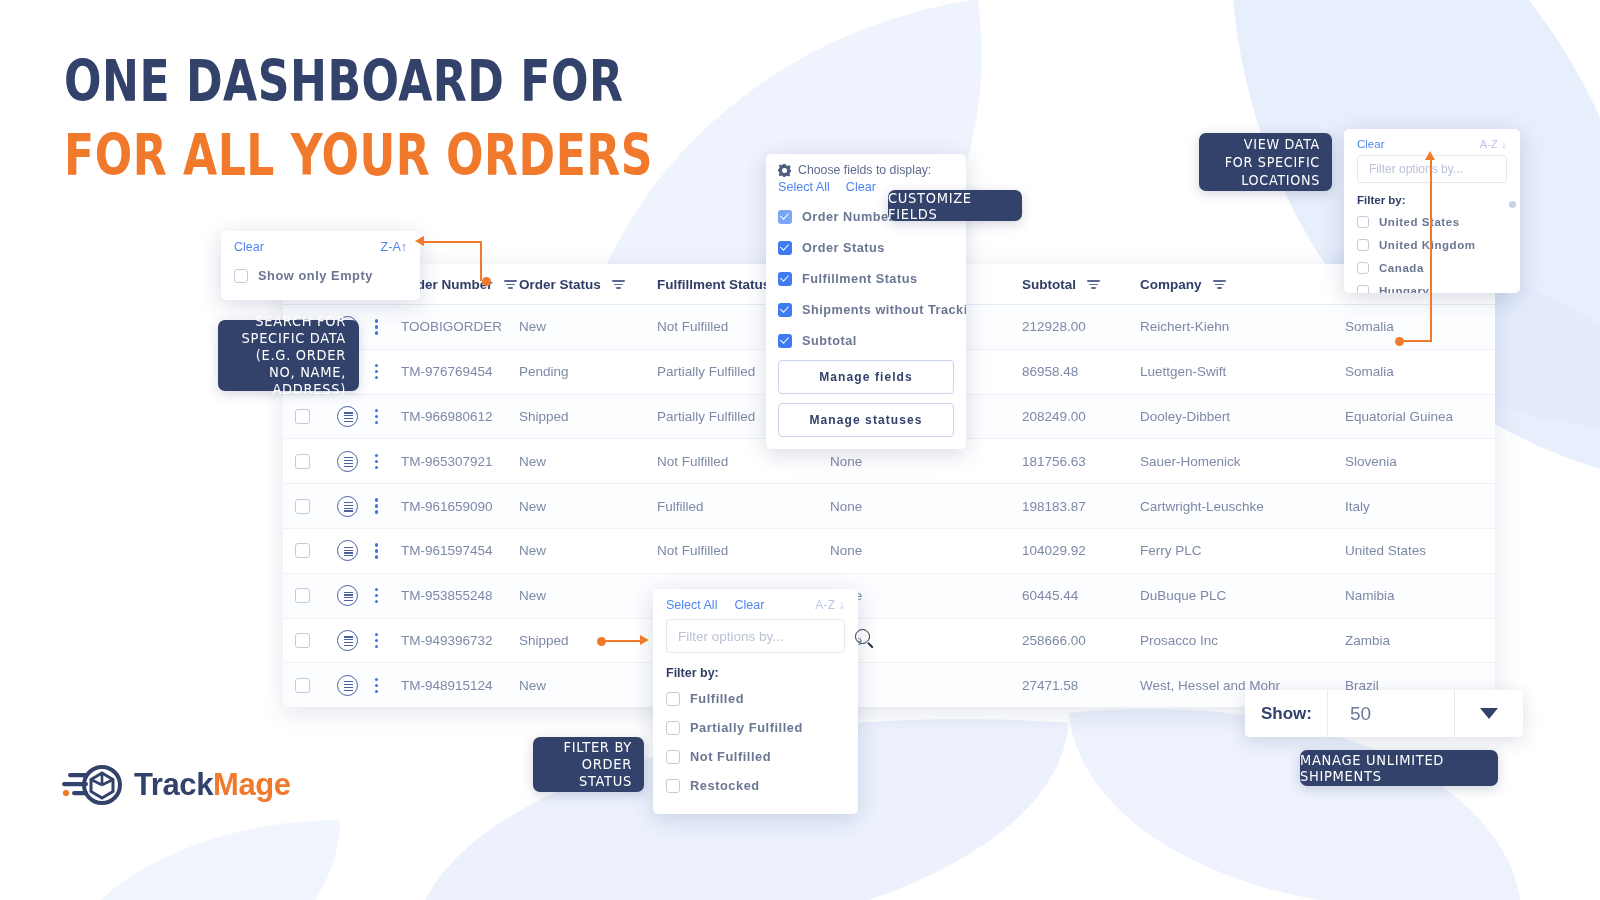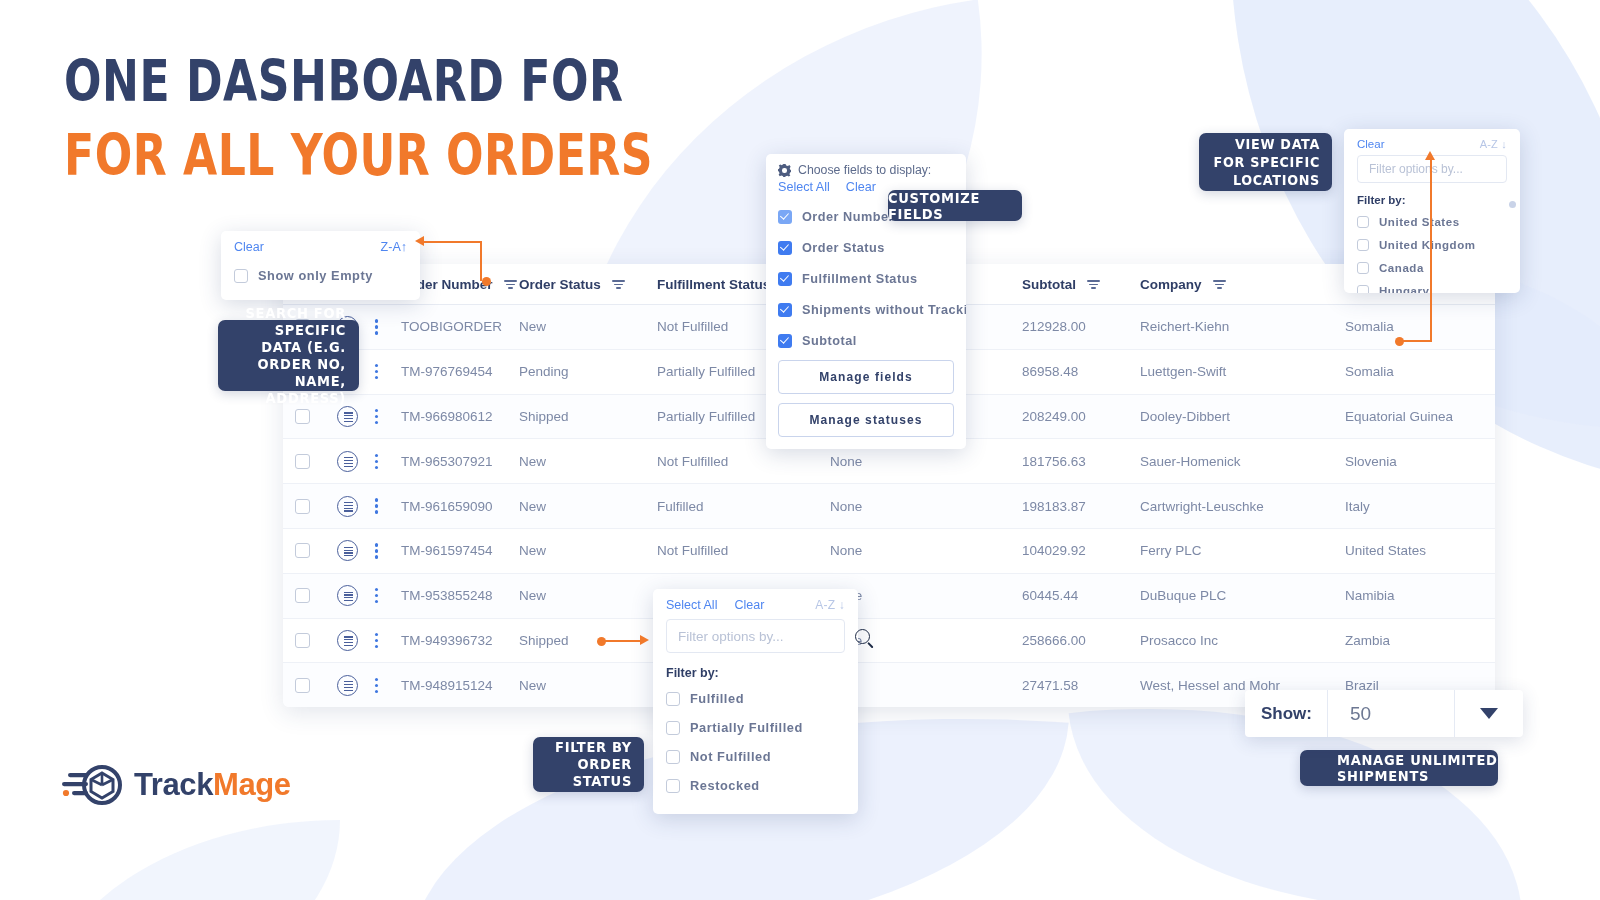--- a/index.html
+++ b/index.html
@@ -324,21 +324,21 @@
   }
   .pbtn.last { margin-bottom: 12px; }
 
   
   .badge {
     position: absolute;
     background: #33426a;
     color: #ffffff;
     border-radius: 7px;
     font-family: "DejaVu Sans Condensed", "Liberation Sans Narrow", "Liberation Sans", sans-serif;
-    font-weight: 700;
+    font-weight: 400;
     text-transform: uppercase;
     letter-spacing: .7px;
     display: flex;
     align-items: center;
     box-shadow: 0 3px 12px rgba(35,50,95,.2);
   }
 
   #badge-search {
     left: 218px; top: 320px;
     width: 141px; height: 71px;
@@ -370,21 +370,20 @@
     font-size: 14.5px;
     line-height: 17px;
     text-align: right;
     justify-content: flex-end;
   }
   #badge-manage {
     left: 1300px; top: 750px;
     width: 198px; height: 36px;
     justify-content: center;
     font-size: 14.5px;
-    padding-left: 37px;
   }
 
   
   .dot {
     position: absolute;
     width: 9px; height: 9px;
     border-radius: 50%;
     background: #f1792b;
   }
   .hline { position:absolute; height:2px; background:#f1792b; }

